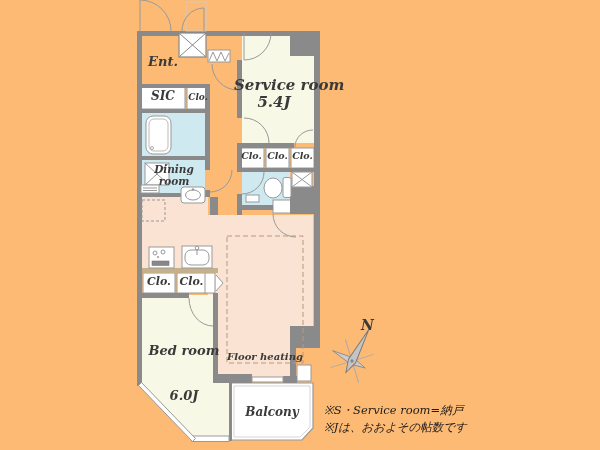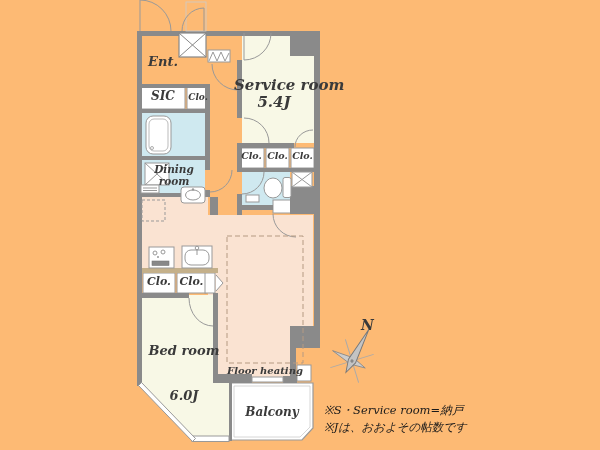--- a/index.html
+++ b/index.html
@@ -161,21 +161,21 @@
   <div class="lbl" style="left:144px;top:164px;width:60px;font-size:10.5px;">Dining room</div>
   <div class="lbl" style="left:234px;top:77px;width:80px;font-size:15px;">
     <span class="nw" style="display:block;">Service room</span>
     <span style="display:block;">5.4J</span>
   </div>
   <div class="lbl nw" style="left:239px;top:151px;width:25px;font-size:9.5px;">Clo.</div>
   <div class="lbl nw" style="left:265px;top:151px;width:25px;font-size:9.5px;">Clo.</div>
   <div class="lbl nw" style="left:290px;top:151px;width:25px;font-size:9.5px;">Clo.</div>
   <div class="lbl nw" style="left:143px;top:276px;width:32px;font-size:11px;">Clo.</div>
   <div class="lbl nw" style="left:176px;top:276px;width:31px;font-size:11px;">Clo.</div>
-  <div class="lbl nw" style="left:227px;top:351px;width:76px;font-size:10px;margin-top:14px;">Floor heating</div>
+  <div class="lbl nw" style="left:227px;top:351px;width:76px;font-size:10px;">Floor heating</div>
   <div class="lbl" style="left:145px;top:344px;width:78px;font-size:13px;">
     <span class="nw" style="display:block;text-align:center;">Bed room</span>
     <span style="display:block;margin-top:30px;">6.0J</span>
   </div>
   <div class="lbl nw" style="left:238px;top:406px;width:68px;font-size:12px;">Balcony</div>
   <div class="lbl nw" style="left:361px;top:318px;font-size:14px;">N</div>
 
   <div class="note" style="left:324px;top:419px;">※Jは、おおよその帖数です</div>
   <div class="note" style="left:324px;top:402px;">※S・Service room=納戸</div>
 

